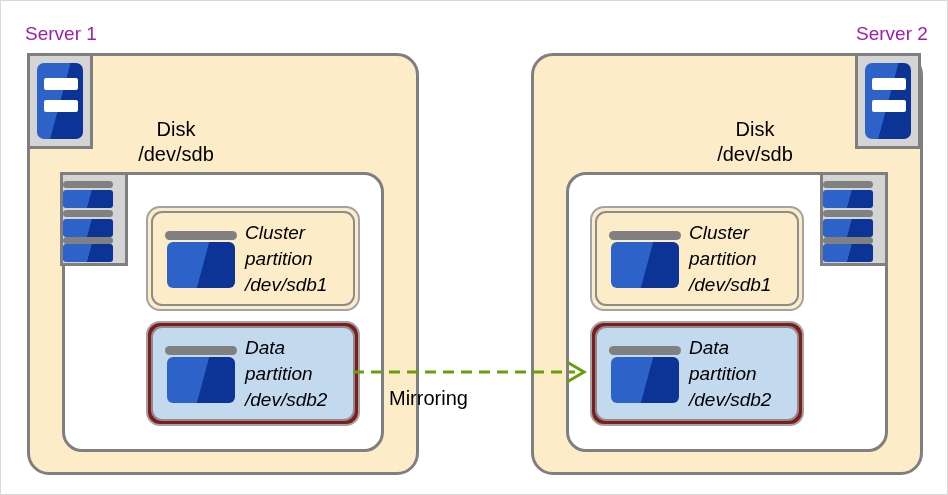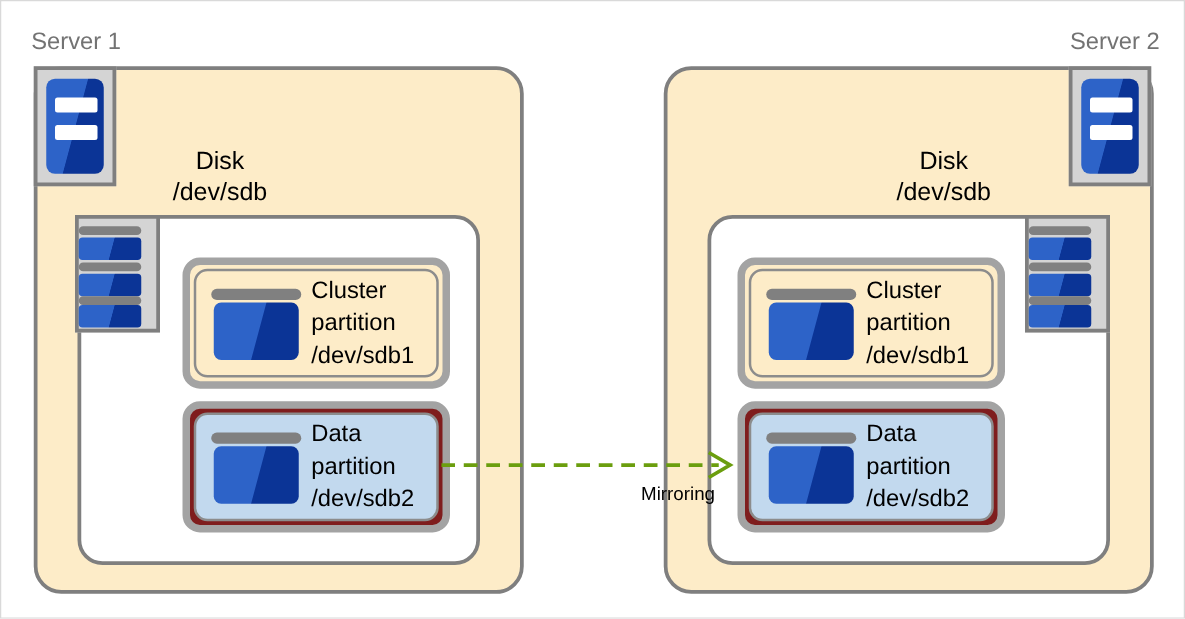--- a/index.html
+++ b/index.html
@@ -17,21 +17,21 @@
     background: #ffffff;
     border: 1px solid #d9d9d9;
     box-sizing: border-box;
     overflow: hidden;
   }
 
   
   .srv-label {
     position: absolute;
     font-size: 19px;
-    color: #737373;
+    color: #a21caf;
     line-height: 22px;
     white-space: nowrap;
   }
   #srv1-label { left: 24px;  top: 22px; }
   #srv2-label { left: 855px; top: 22px; }
 
   
   .server-box {
     position: absolute;
     background: #fdecc8;
@@ -61,24 +61,25 @@
     line-height: 25px;
     text-align: center;
     white-space: nowrap;
   }
   #disk1-caption { left: 105px; top: 116px; width: 140px; }
   #disk2-caption { left: 684px; top: 116px; width: 140px; }
 
   
   .partition-box {
     position: absolute;
-    border: 6px solid #a3a3a3;
+    border: 2px solid #a3a3a3;
     border-radius: 14px;
     box-sizing: border-box;
     padding: 3px;
+    font-style: italic;
   }
   .partition-inner {
     width: 100%;
     height: 100%;
     border: 2px solid #8c8c8c;
     border-radius: 11px;
     box-sizing: border-box;
     display: flex;
     align-items: center;
     position: relative;
@@ -180,25 +181,25 @@
   
   #mirror-arrow {
     position: absolute;
     left: 352px;
     top: 358px;
     width: 240px;
     height: 26px;
   }
   #mirror-label {
     position: absolute;
-    left: 411px;
+    left: 388px;
     top: 386px;
     width: 160px;
-    text-align: right;
-    font-size: 15px;
+    text-align: left;
+    font-size: 20px;
     color: #000000;
     white-space: nowrap;
   }
 </style>
 </head>
 <body>
 
 <div id="canvas">
 
   <div class="srv-label" id="srv1-label">Server 1</div>

